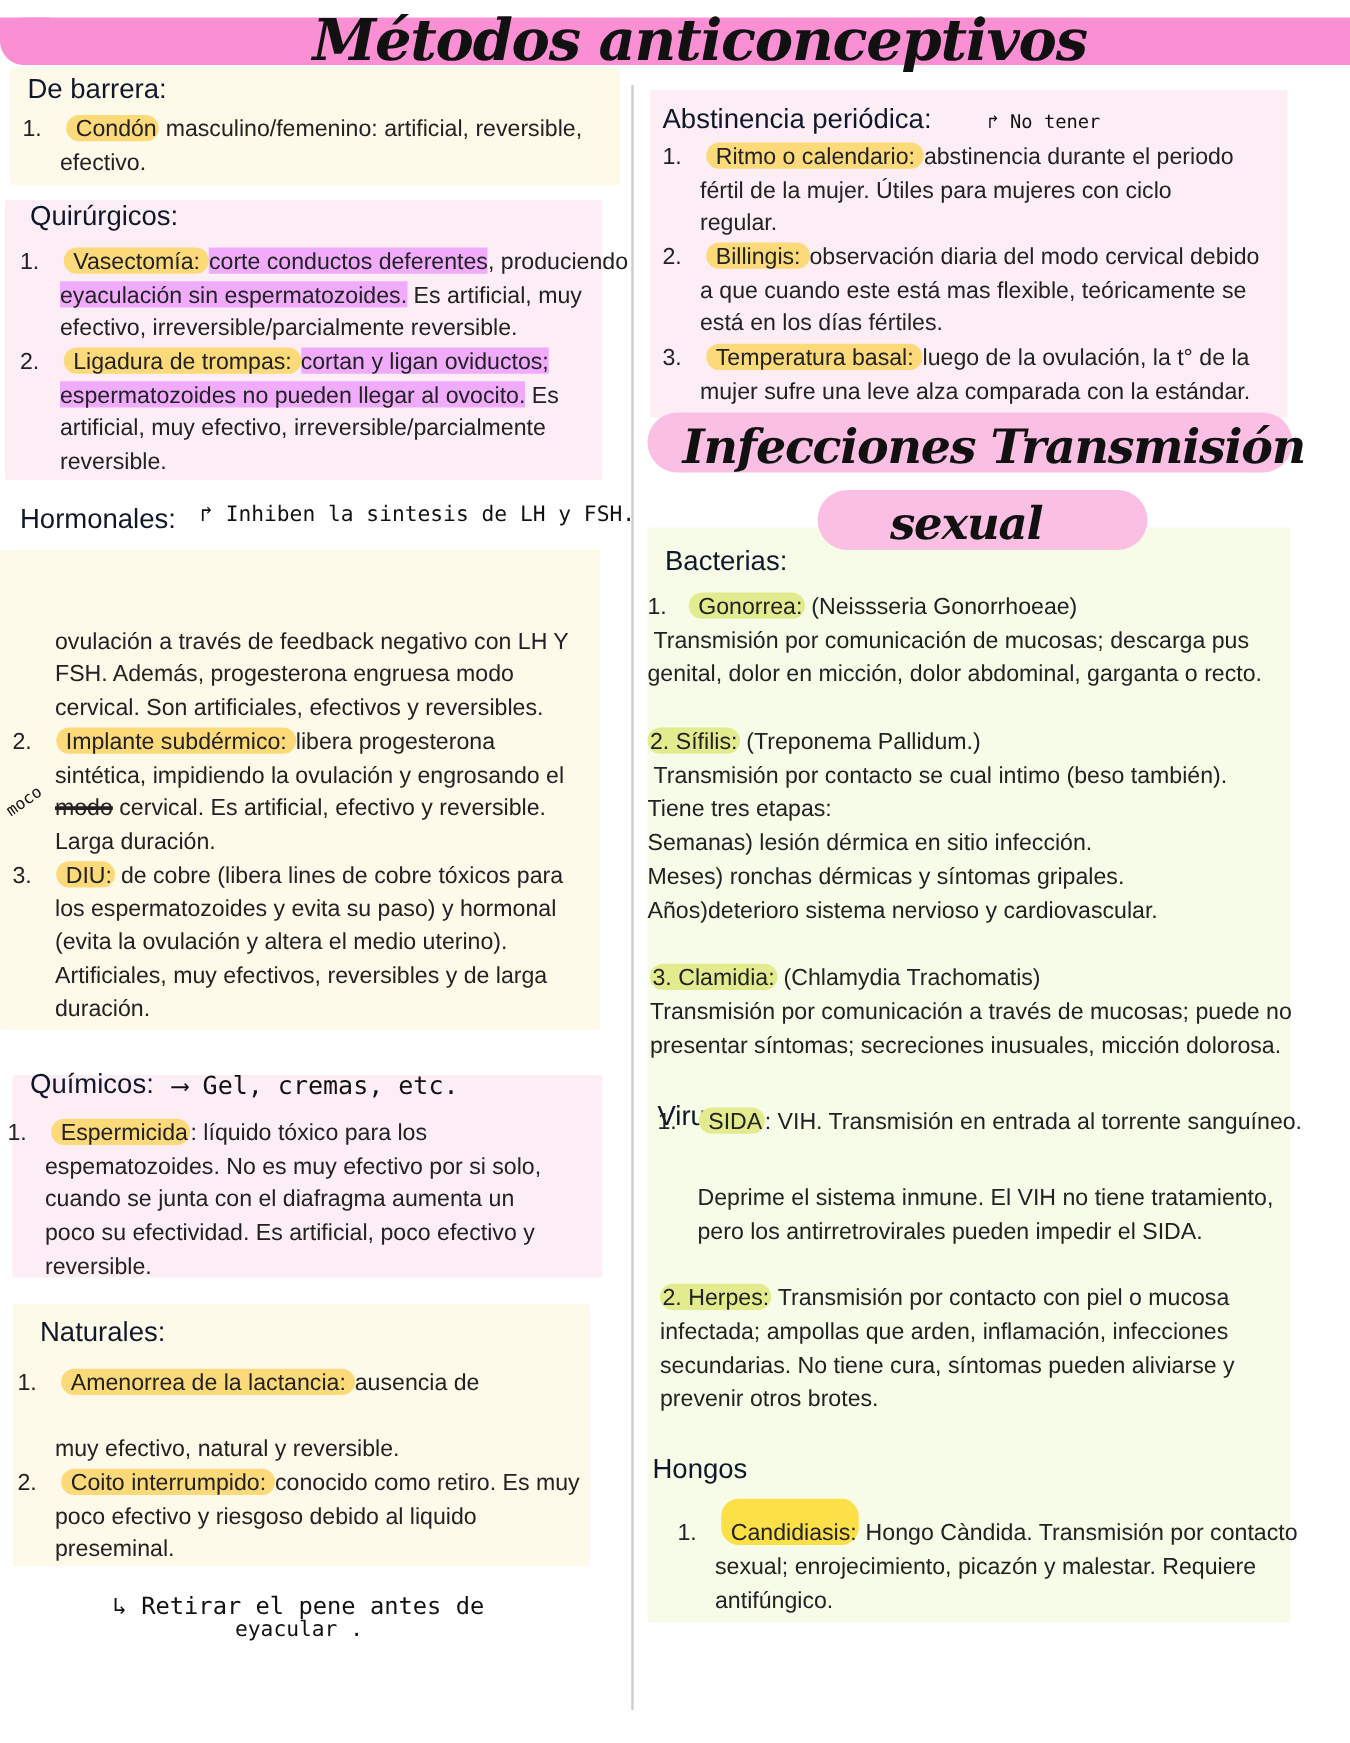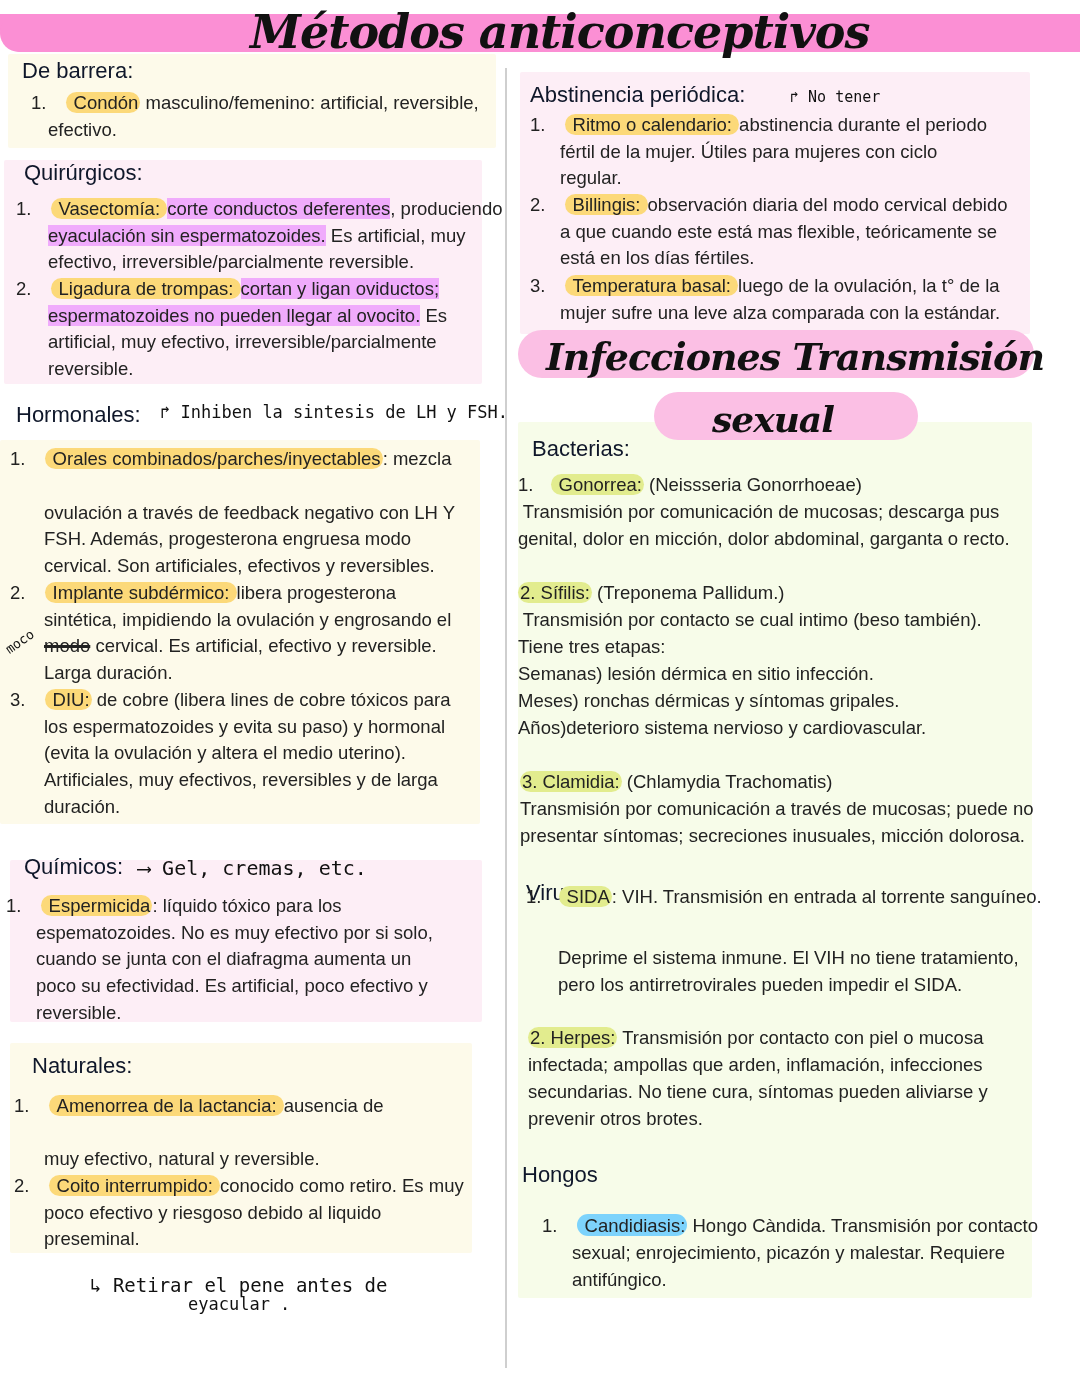--- a/index.html
+++ b/index.html
@@ -28,35 +28,35 @@
   .panel { border-radius: 2px; }
   .yellow-bg { background: #fdfaea; }
   .pink-bg   { background: #fdeef6; }
   .green-bg  { background: #f7fce9; }
 
   .heading { font-weight: normal; font-size: 22px; line-height: 26px; color: #0f172a; }
   .text { font-size: 18.5px; line-height: 26.6px; color: #222; }
   .hl-y { background: #fcd979; border-radius: 14px; padding: 0 2px 0 8px; margin-left: -8px; }
   .hl-p { background: #f0abfc; }
   .hl-g { background: #e2ec8e; border-radius: 14px; padding: 0 2px 0 8px; margin-left: -8px; }
-  .hl-g2 { background: #7dd3fc; border-radius: 14px; padding: 1px 2px 0 8px; margin-left: -8px; }
+  .hl-g2 { background: #fde047; border-radius: 14px; padding: 16px 2px 0 8px; margin-left: -8px; }
   .hand { font-family: "DejaVu Sans Mono", monospace; font-size: 17px; color: #111; }
   .pill { background: #fbbfe4; border-radius: 24px; }
   .strike { text-decoration: line-through; text-decoration-thickness: 3px; }
 </style>
 </head>
 <body>
 
 <div class="abs title-bar"></div>
 <div class="abs script-title main-title">Métodos anticonceptivos</div>
 <div class="abs divider"></div>
 
 <div class="abs panel yellow-bg" style="left:8px; top:54px; width:488px; height:94px;">
   <div class="abs heading" style="left:14px; top:4px;">De barrera:</div>
-  <div class="abs text" style="left:23px; top:36px;">
+  <div class="abs text" style="left:10px; top:36px;">
     <span>1.</span>
     <span style="margin-left:14px;" class="hl-y">Condón</span><span> masculino/femenino: artificial, reversible,</span>
   </div>
   <div class="abs text" style="left:40px; top:63px;">efectivo.</div>
 </div>
 
 <div class="abs panel pink-bg" style="left:4px; top:160px; width:478px; height:224px;">
   <div class="abs heading" style="left:20px; top:0px;">Quirúrgicos:</div>
   <div class="abs text" style="left:12px; top:36px; white-space:nowrap;">
     <span>1.</span>
@@ -73,24 +73,20 @@
   <div class="abs text" style="left:44px; top:143px; white-space:nowrap;">
     <span class="hl-p">espermatozoides no pueden llegar al ovocito.</span><span> Es</span>
   </div>
   <div class="abs text" style="left:44px; top:169px;">artificial, muy efectivo, irreversible/parcialmente</div>
   <div class="abs text" style="left:44px; top:196px;">reversible.</div>
 </div>
 
 <div class="abs heading" style="left:16px; top:402px;">Hormonales:</div>
 <div class="abs hand" style="left:160px; top:402px;"><span>↱</span> <span>Inhiben la sintesis de LH y FSH.</span></div>
 <div class="abs panel yellow-bg" style="left:0px; top:440px; width:480px; height:384px;">
-  <div class="abs text" style="left:10px; top:6px; white-space:nowrap;">
-    <span>1.</span>
-    <span style="margin-left:14px;" class="hl-y">Orales combinados/parches/inyectables</span><span>: mezcla</span>
-  </div>
   <div class="abs text" style="left:44px; top:60px;">ovulación a través de feedback negativo con LH Y</div>
   <div class="abs text" style="left:44px; top:86px;">FSH. Además, progesterona engruesa modo</div>
   <div class="abs text" style="left:44px; top:113px;">cervical. Son artificiales, efectivos y reversibles.</div>
 
   <div class="abs text" style="left:10px; top:140px; white-space:nowrap;">
     <span>2.</span>
     <span style="margin-left:14px;" class="hl-y">Implante subdérmico: </span><span>libera progesterona</span>
   </div>
   <div class="abs text" style="left:44px; top:167px;">sintética, impidiendo la ovulación y engrosando el</div>
   <div class="abs hand" style="left:4px; top:194px; transform:rotate(-35deg); font-size:13px;">moco</div>

